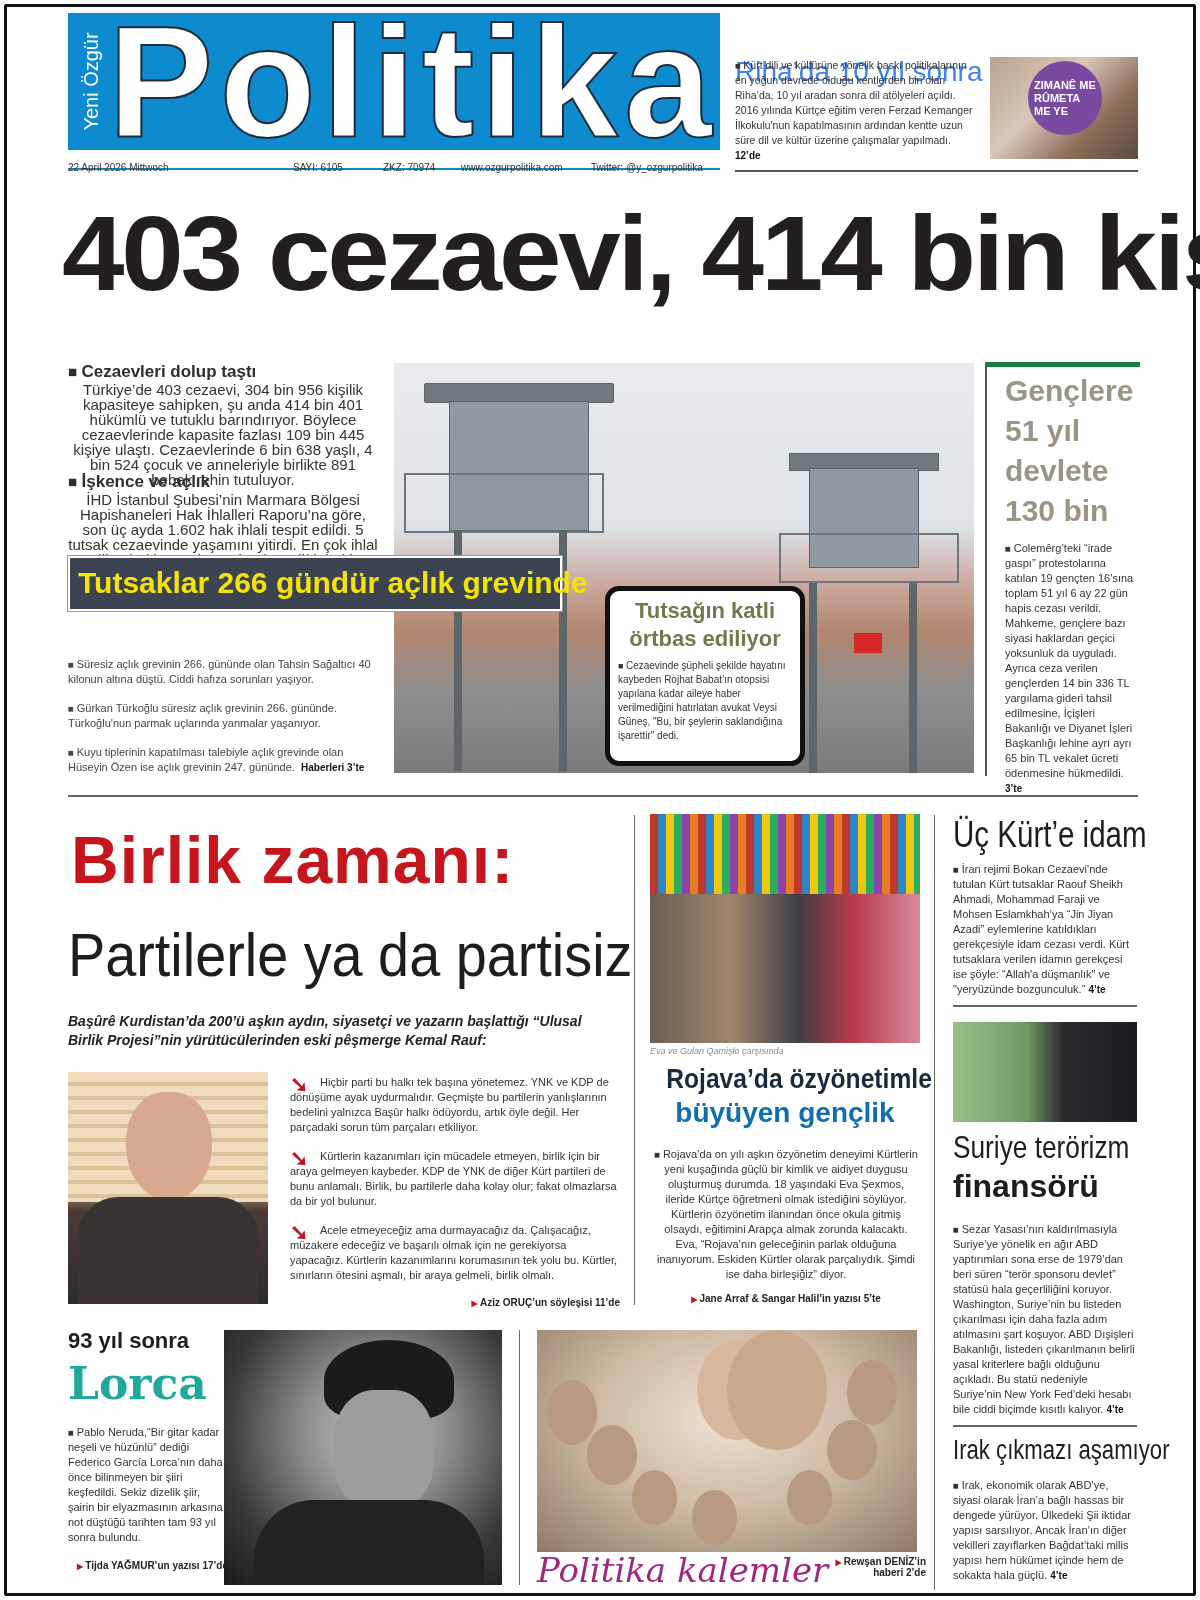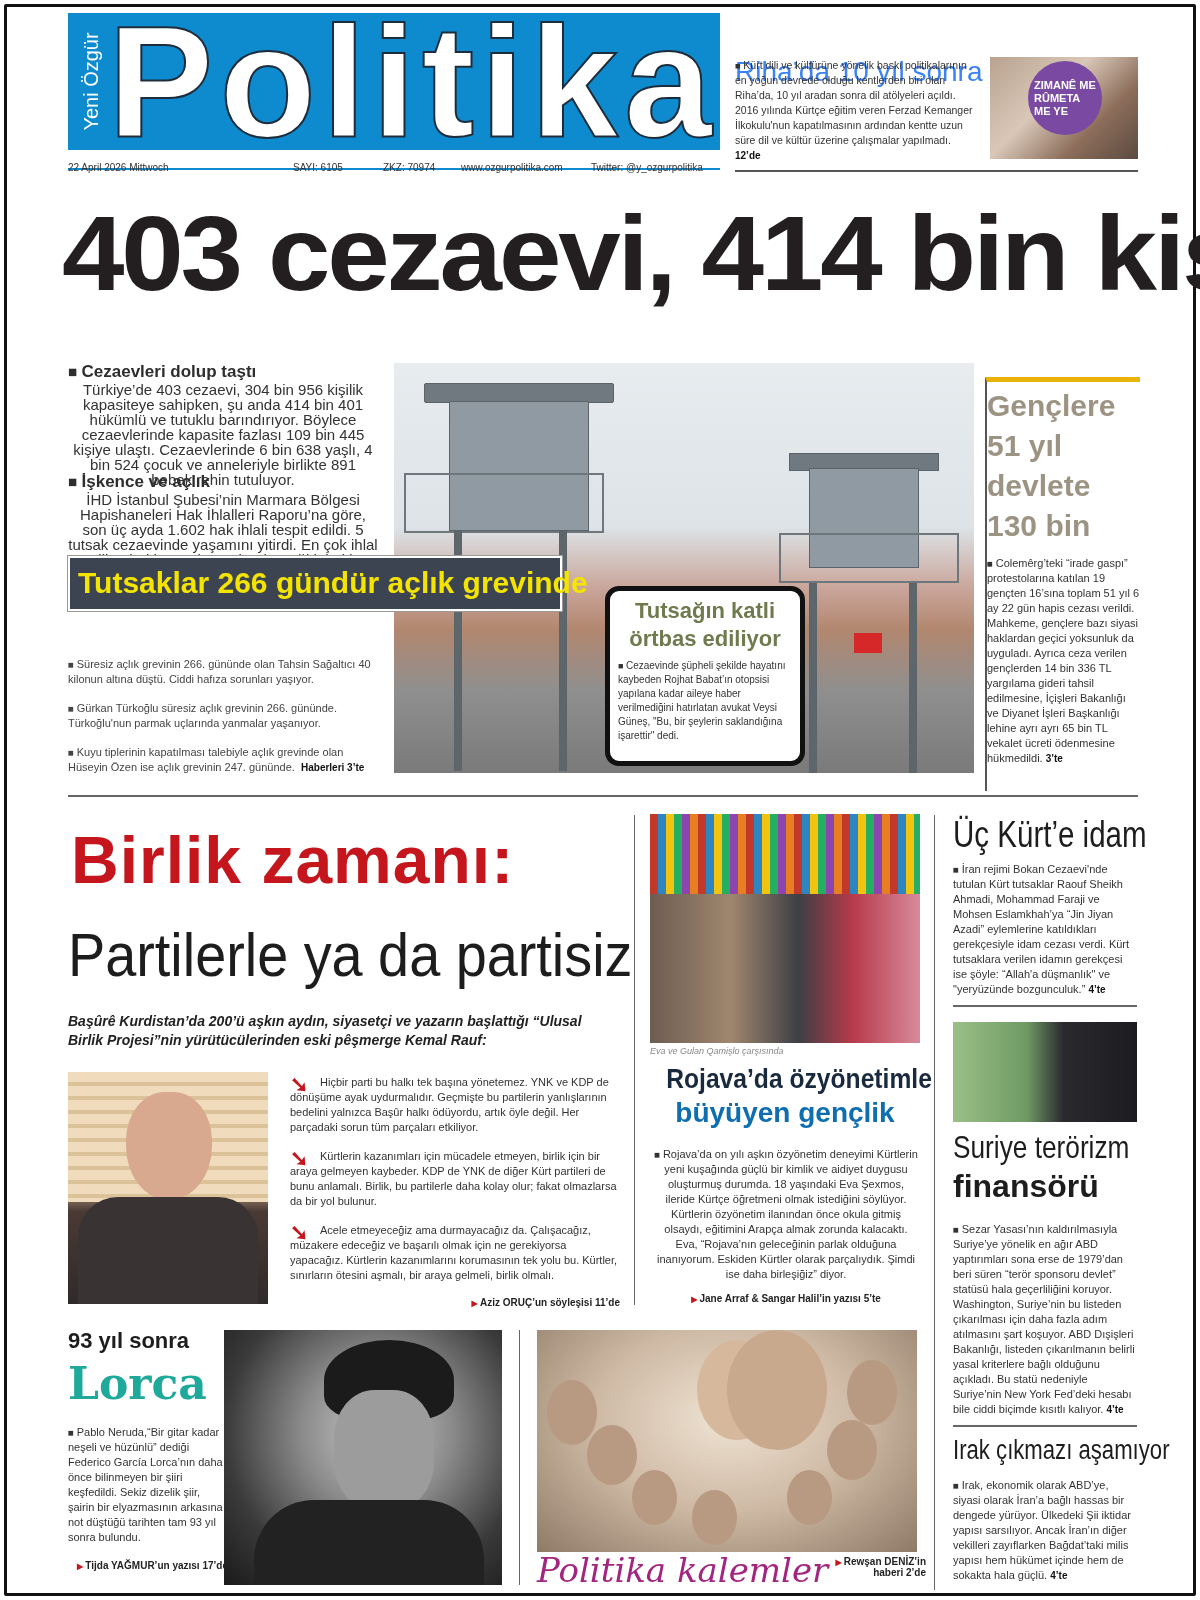--- a/index.html
+++ b/index.html
@@ -38,21 +38,21 @@
   .tower { position: absolute; background: #8f9aa2; border: 1px solid #5c6469; }
   .tutsak-banner { left: 68px; top: 556px; width: 494px; height: 55px; background: #3c4452; border: 2px solid #fff; outline: 1px solid #999; }
   .tutsak-banner span { position: absolute; left: 8px; top: 8px; font-size: 30px; font-weight: bold; color: #f4e400; white-space: nowrap; }
   .tutsak-list { left: 68px; top: 657px; width: 310px; }
   .tutsak-list p { font-size: 11px; line-height: 15px; color: #444; margin-bottom: 14px; }
 
   .katli-box { left: 605px; top: 586px; width: 200px; height: 180px; background: #fff; border: 5px solid #111; border-radius: 14px; padding: 6px 8px; }
   .katli-title { font-size: 22px; font-weight: 900; color: #6f7a4e; text-align: center; line-height: 28px; }
   .katli-body { font-size: 10px; line-height: 14px; color: #333; margin-top: 6px; }
 
-  .genc-col { left: 985px; top: 377px; width: 155px; border-top: 5px solid #eab308; border-left: 2px solid #555; height: 414px; }
+  .genc-col { left: 985px; top: 362px; width: 155px; border-top: 5px solid #15803d; border-left: 2px solid #555; padding-left: 18px; height: 414px; }
   .genc-title { font-size: 30px; font-weight: 900; color: #9c9383; line-height: 40px; margin-top: 4px; }
   .genc-body { font-size: 11px; line-height: 15px; color: #333; margin-top: 10px; }
 
   .hr-main { left: 68px; top: 795px; width: 1070px; height: 2px; background: #666; }
 
   .birlik { left: 71px; top: 820px; font-size: 66px; font-weight: 700; color: #c4161c; white-space: nowrap; line-height: 80px; letter-spacing: 1px; }
   .partiler { left: 68px; top: 915px; font-size: 62px; color: #1d1d1d; white-space: nowrap; line-height: 80px; transform: scaleX(0.9); transform-origin: left; }
   .intro { left: 68px; top: 1012px; width: 550px; font-size: 14px; font-style: italic; font-weight: bold; line-height: 19px; color: #222; }
   .rauf-img { left: 68px; top: 1072px; width: 200px; height: 232px; background: linear-gradient(180deg, #e9d2ae 0%, #e3c9a0 45%, #4a3a35 60%, #2f2a2a 100%); }
   .face { position: absolute; left: 58px; top: 20px; width: 86px; height: 108px; border-radius: 45% 45% 50% 50%; background: #d8a88f; }

